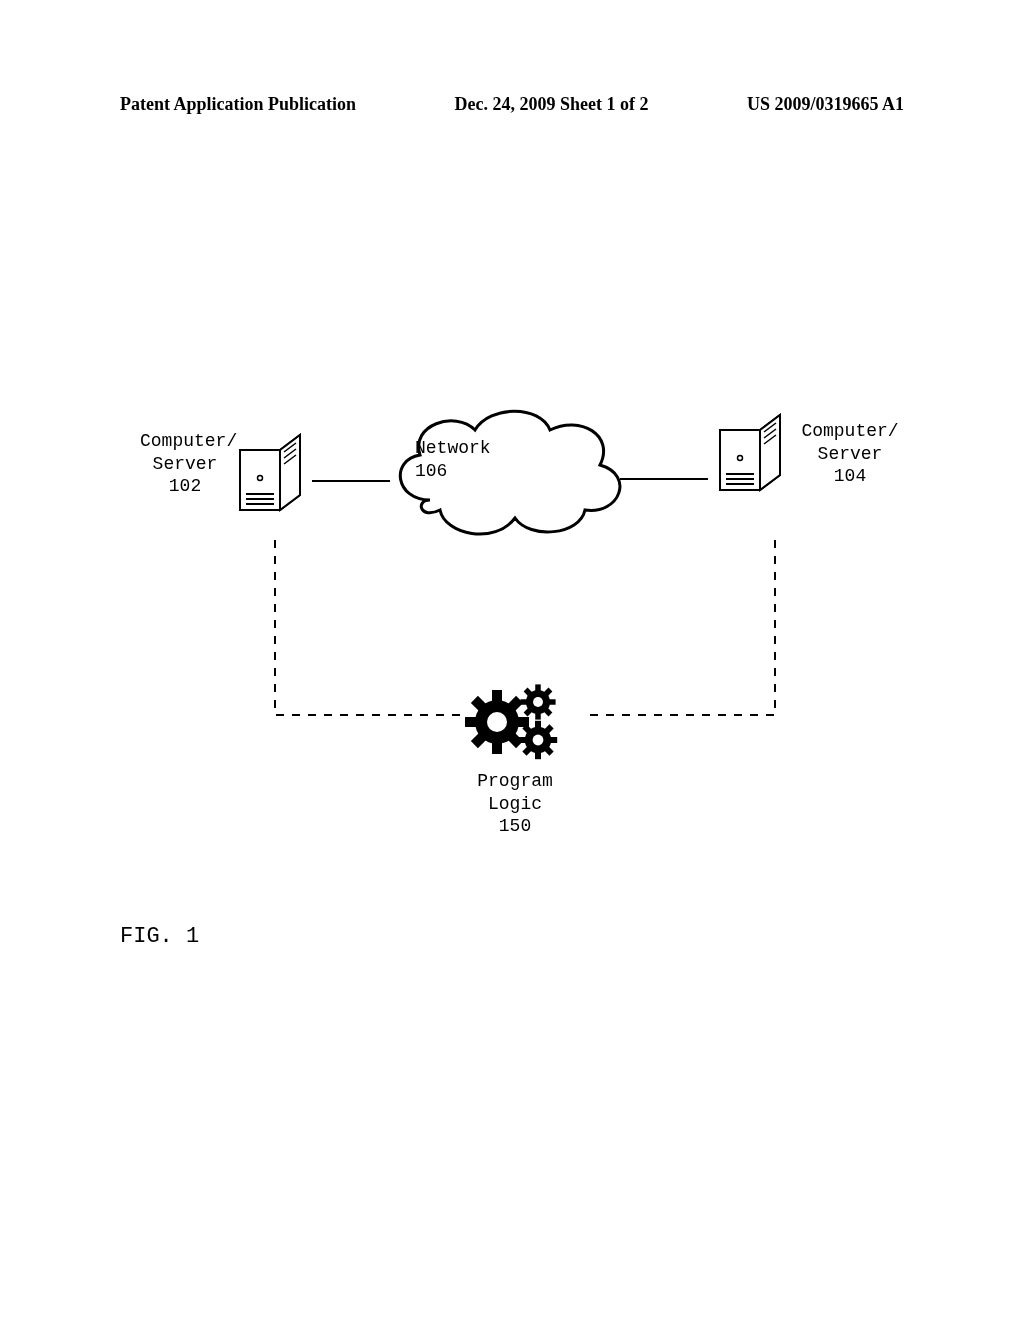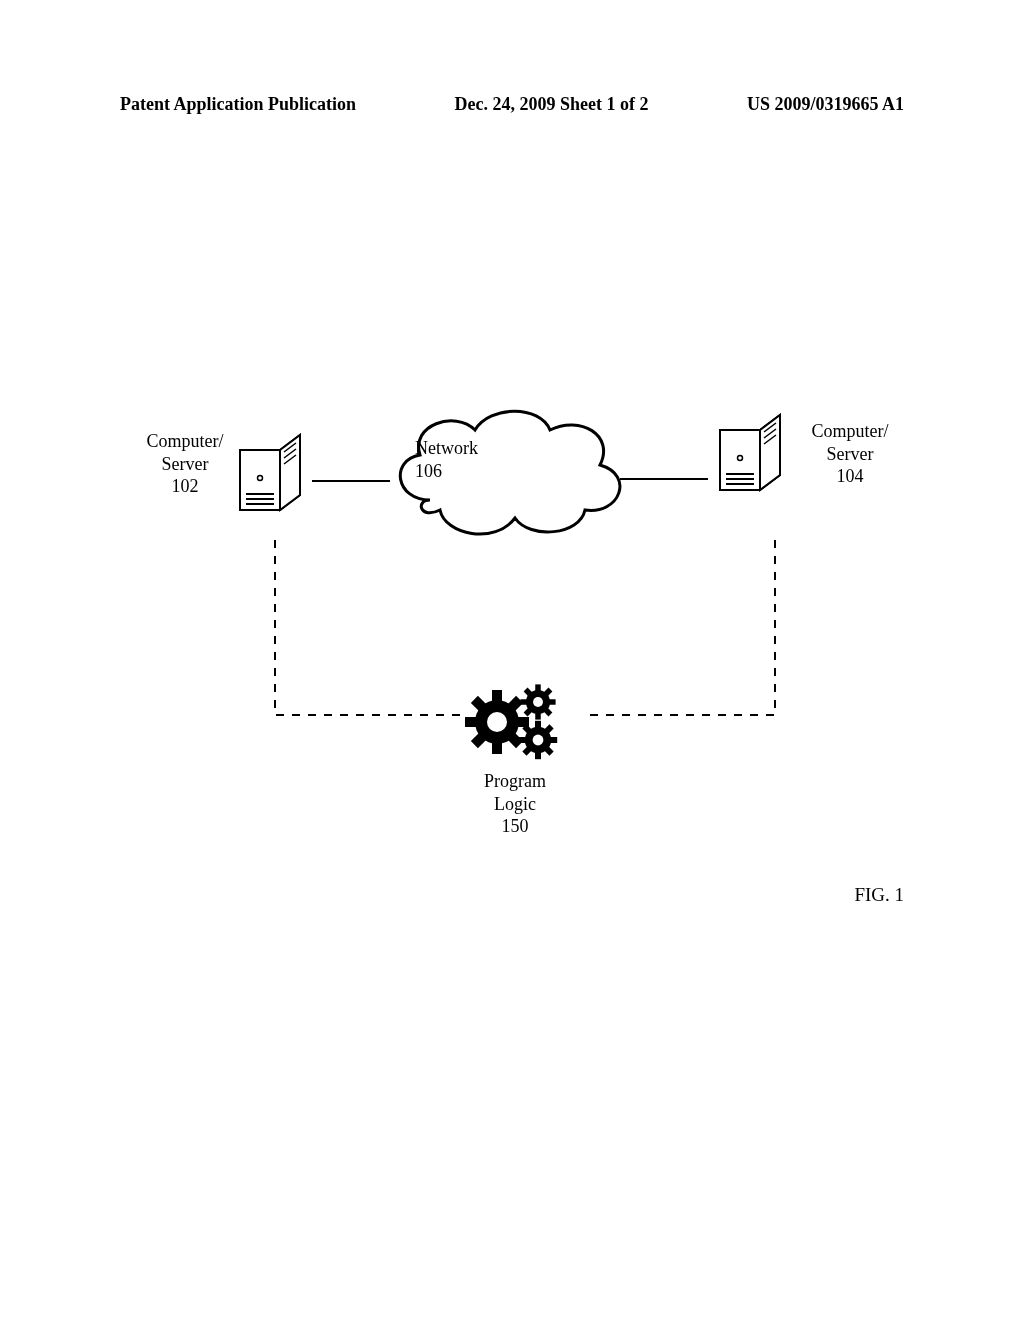--- a/index.html
+++ b/index.html
@@ -25,21 +25,21 @@
   .header .left { }
   .header .center { text-align: left; }
   .header .right { text-align: left; }
 
   .diagram {
     position: absolute;
     top: 320px;
     left: 120px;
     width: 784px;
     height: 600px;
-    font-family: Liberation Serif, serif;
+    font-family: Liberation Mono, monospace;
     font-size: 18px;
     color: #000;
   }
 
   .label-stack {
     position: absolute;
     text-align: center;
     line-height: 1.25;
   }
   .label-stack span { display: block; }
@@ -112,24 +112,24 @@
 
   .label-program {
     left: 345px;
     top: 450px;
     width: 100px;
   }
 
   .fig-label {
     position: absolute;
     left: 0;
-    top: 564px;
+    top: 604px;
     width: 784px;
-    text-align: right;
-    font-size: 19px;
+    text-align: left;
+    font-size: 22px;
   }
 </style>
 </head>
 <body>
 
 <div class="header">
   <div class="left">Patent Application Publication</div>
   <div class="center">Dec. 24, 2009  Sheet 1 of 2</div>
   <div class="right">US 2009/0319665 A1</div>
 </div>

